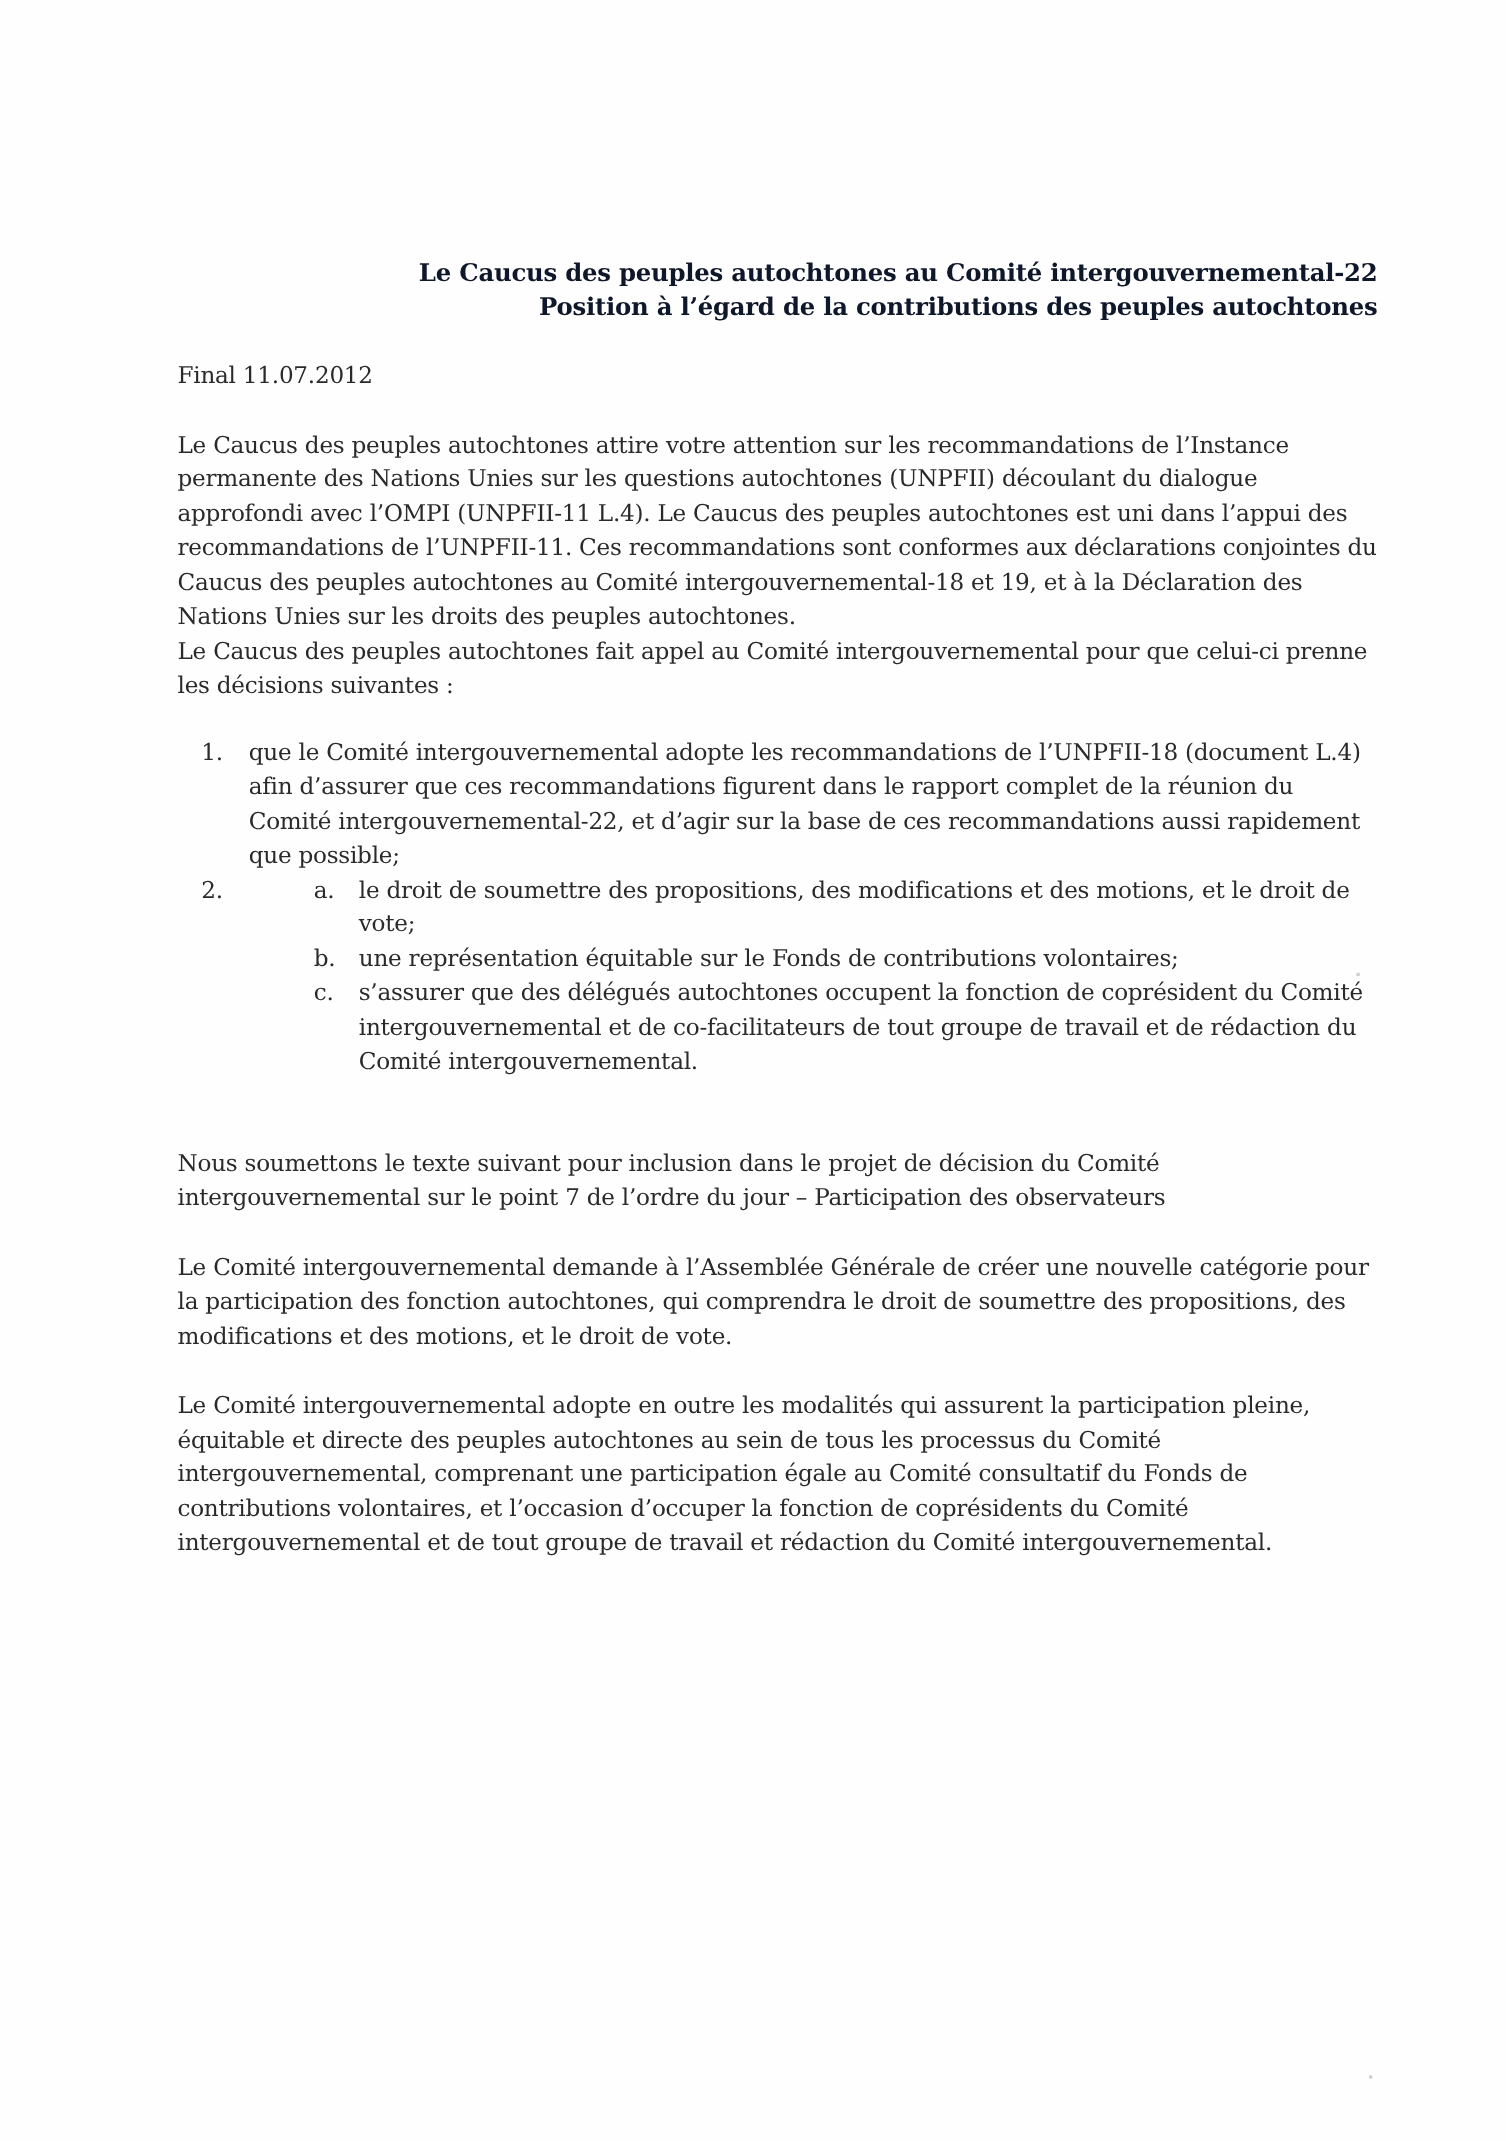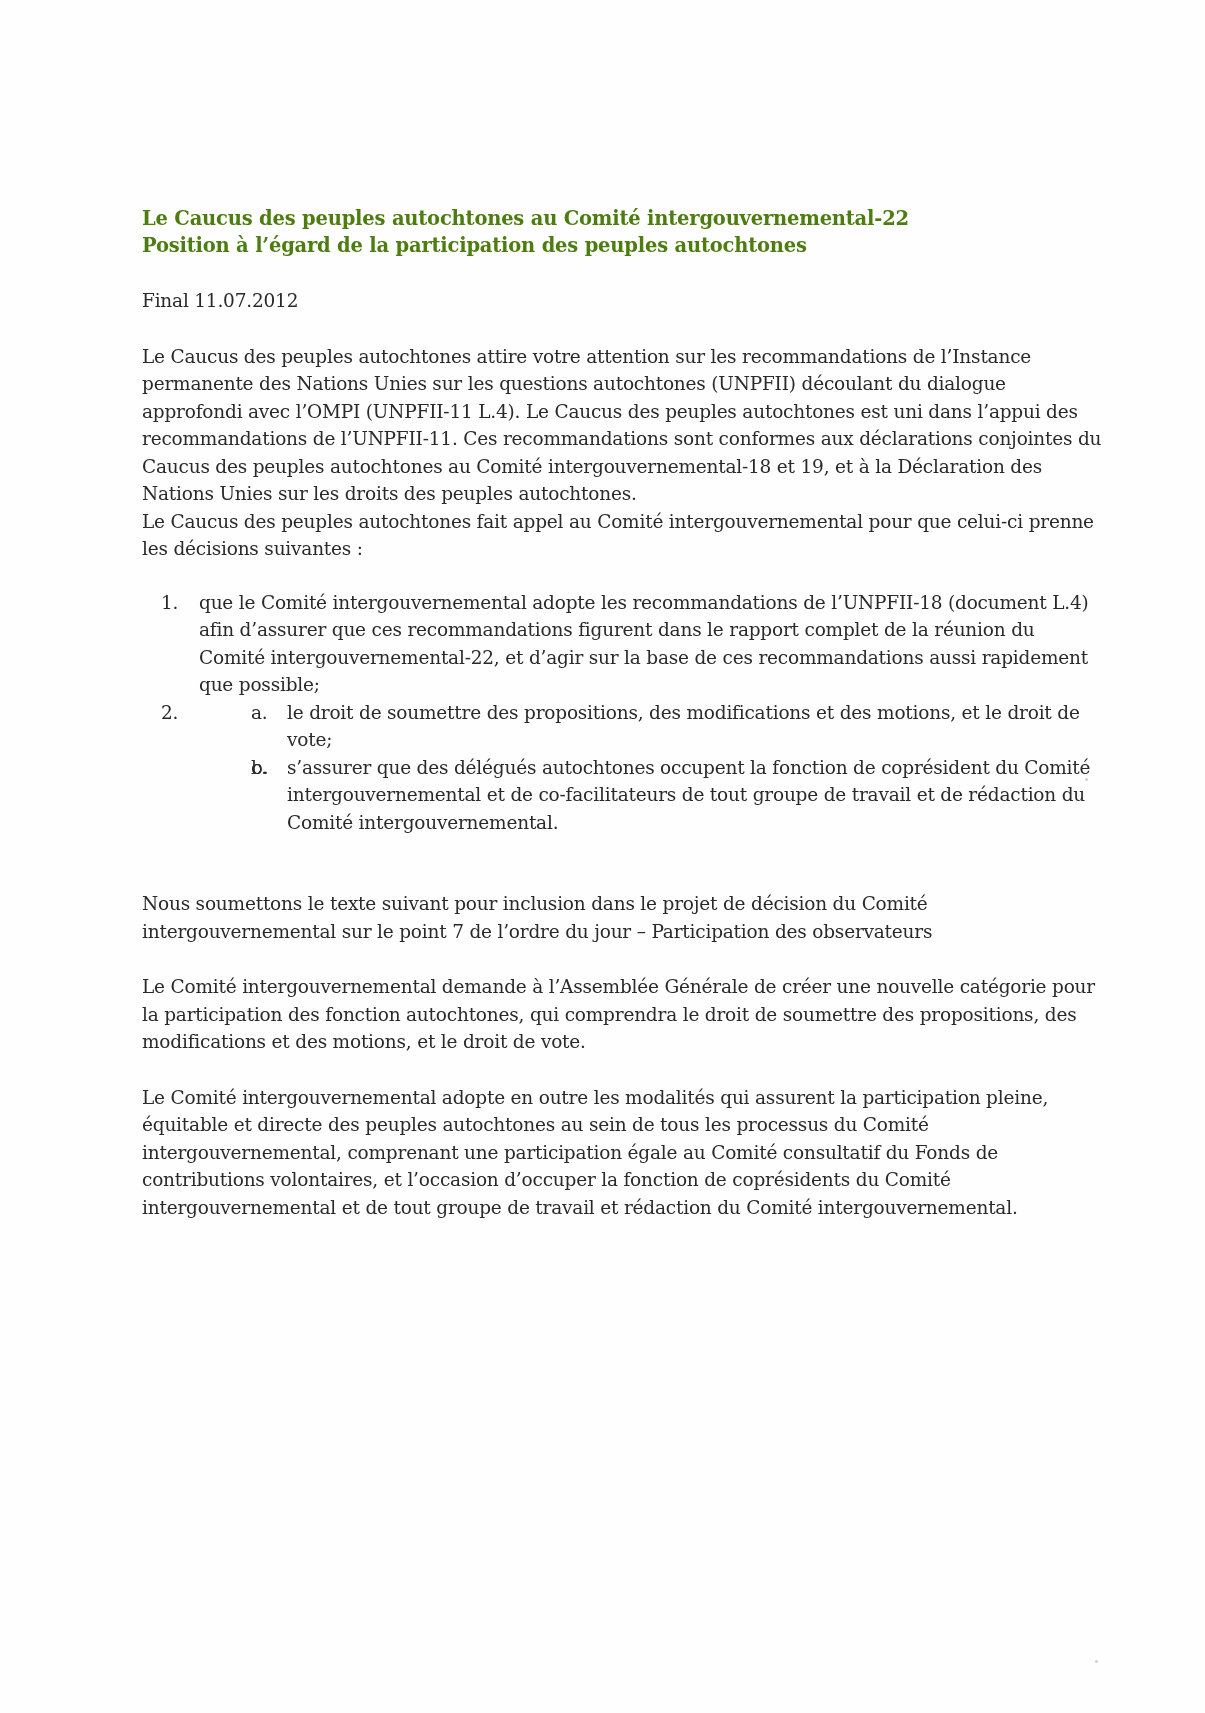--- a/index.html
+++ b/index.html
@@ -28,22 +28,23 @@
       top: 205px;
       width: 960px;
       font-size: 18.5px;
       line-height: 27.5px;
       letter-spacing: -0.2px;
     }
     .title {
       font-weight: bold;
       font-size: 19.5px;
       line-height: 27px;
-      color: #4d7c0f;
+      color: #0f172a;
       margin: 0;
+      text-align: right;
     }
     .date {
       margin-top: 28px;
       margin-bottom: 2px;
     }
     p {
       margin: 0;
     }
     .para { margin-top: 28px; }
     .para-intro { }
@@ -85,21 +86,21 @@
 </head>
 <body>
 
 <div class="page">
   <span class="scan-mark" style="left:1095px;top:1660px;"></span>
   <span class="scan-mark" style="left:1085px;top:778px;"></span>
 
   <div class="content">
     <h1 class="title">
       <span>Le Caucus des peuples autochtones au Comité intergouvernemental-22</span><br>
-      <span>Position à l’égard de la participation des peuples autochtones</span>
+      <span>Position à l’égard de la contributions des peuples autochtones</span>
     </h1>
 
     <p class="date">Final 11.07.2012</p>
 
     <p class="para">Le Caucus des peuples autochtones attire votre attention sur les recommandations de l’Instance permanente des Nations Unies sur les questions autochtones (UNPFII) découlant du dialogue approfondi avec l’OMPI (UNPFII-11 L.4). Le Caucus des peuples autochtones est uni dans l’appui des recommandations de l’UNPFII-11. Ces recommandations sont conformes aux déclarations conjointes du Caucus des peuples autochtones au Comité intergouvernemental-18 et 19, et à la Déclaration des Nations Unies sur les droits des peuples autochtones.</p>
 
     <p class="para-intro">Le Caucus des peuples autochtones fait appel au Comité intergouvernemental pour que celui-ci prenne les décisions suivantes :</p>
 
     <ol class="decisions">
       <li>
@@ -108,20 +109,21 @@
       </li>
       <li>
         <span class="num">2.</span>
         <ol class="sub">
           <li>
             <span class="sub-letter">a.</span>
             <span>le droit de soumettre des propositions, des modifications et des motions, et le droit de vote;</span>
           </li>
           <li>
             <span class="sub-letter">b.</span>
+            <span>une représentation équitable sur le Fonds de contributions volontaires;</span>
           </li>
           <li>
             <span class="sub-letter">c.</span>
             <span>s’assurer que des délégués autochtones occupent la fonction de coprésident du Comité intergouvernemental et de co-facilitateurs de tout groupe de travail et de rédaction du Comité intergouvernemental.</span>
           </li>
         </ol>
       </li>
     </ol>
 
     <p class="para-after-list">Nous soumettons le texte suivant pour inclusion dans le projet de décision du Comité intergouvernemental sur le point 7 de l’ordre du jour – Participation des observateurs</p>

